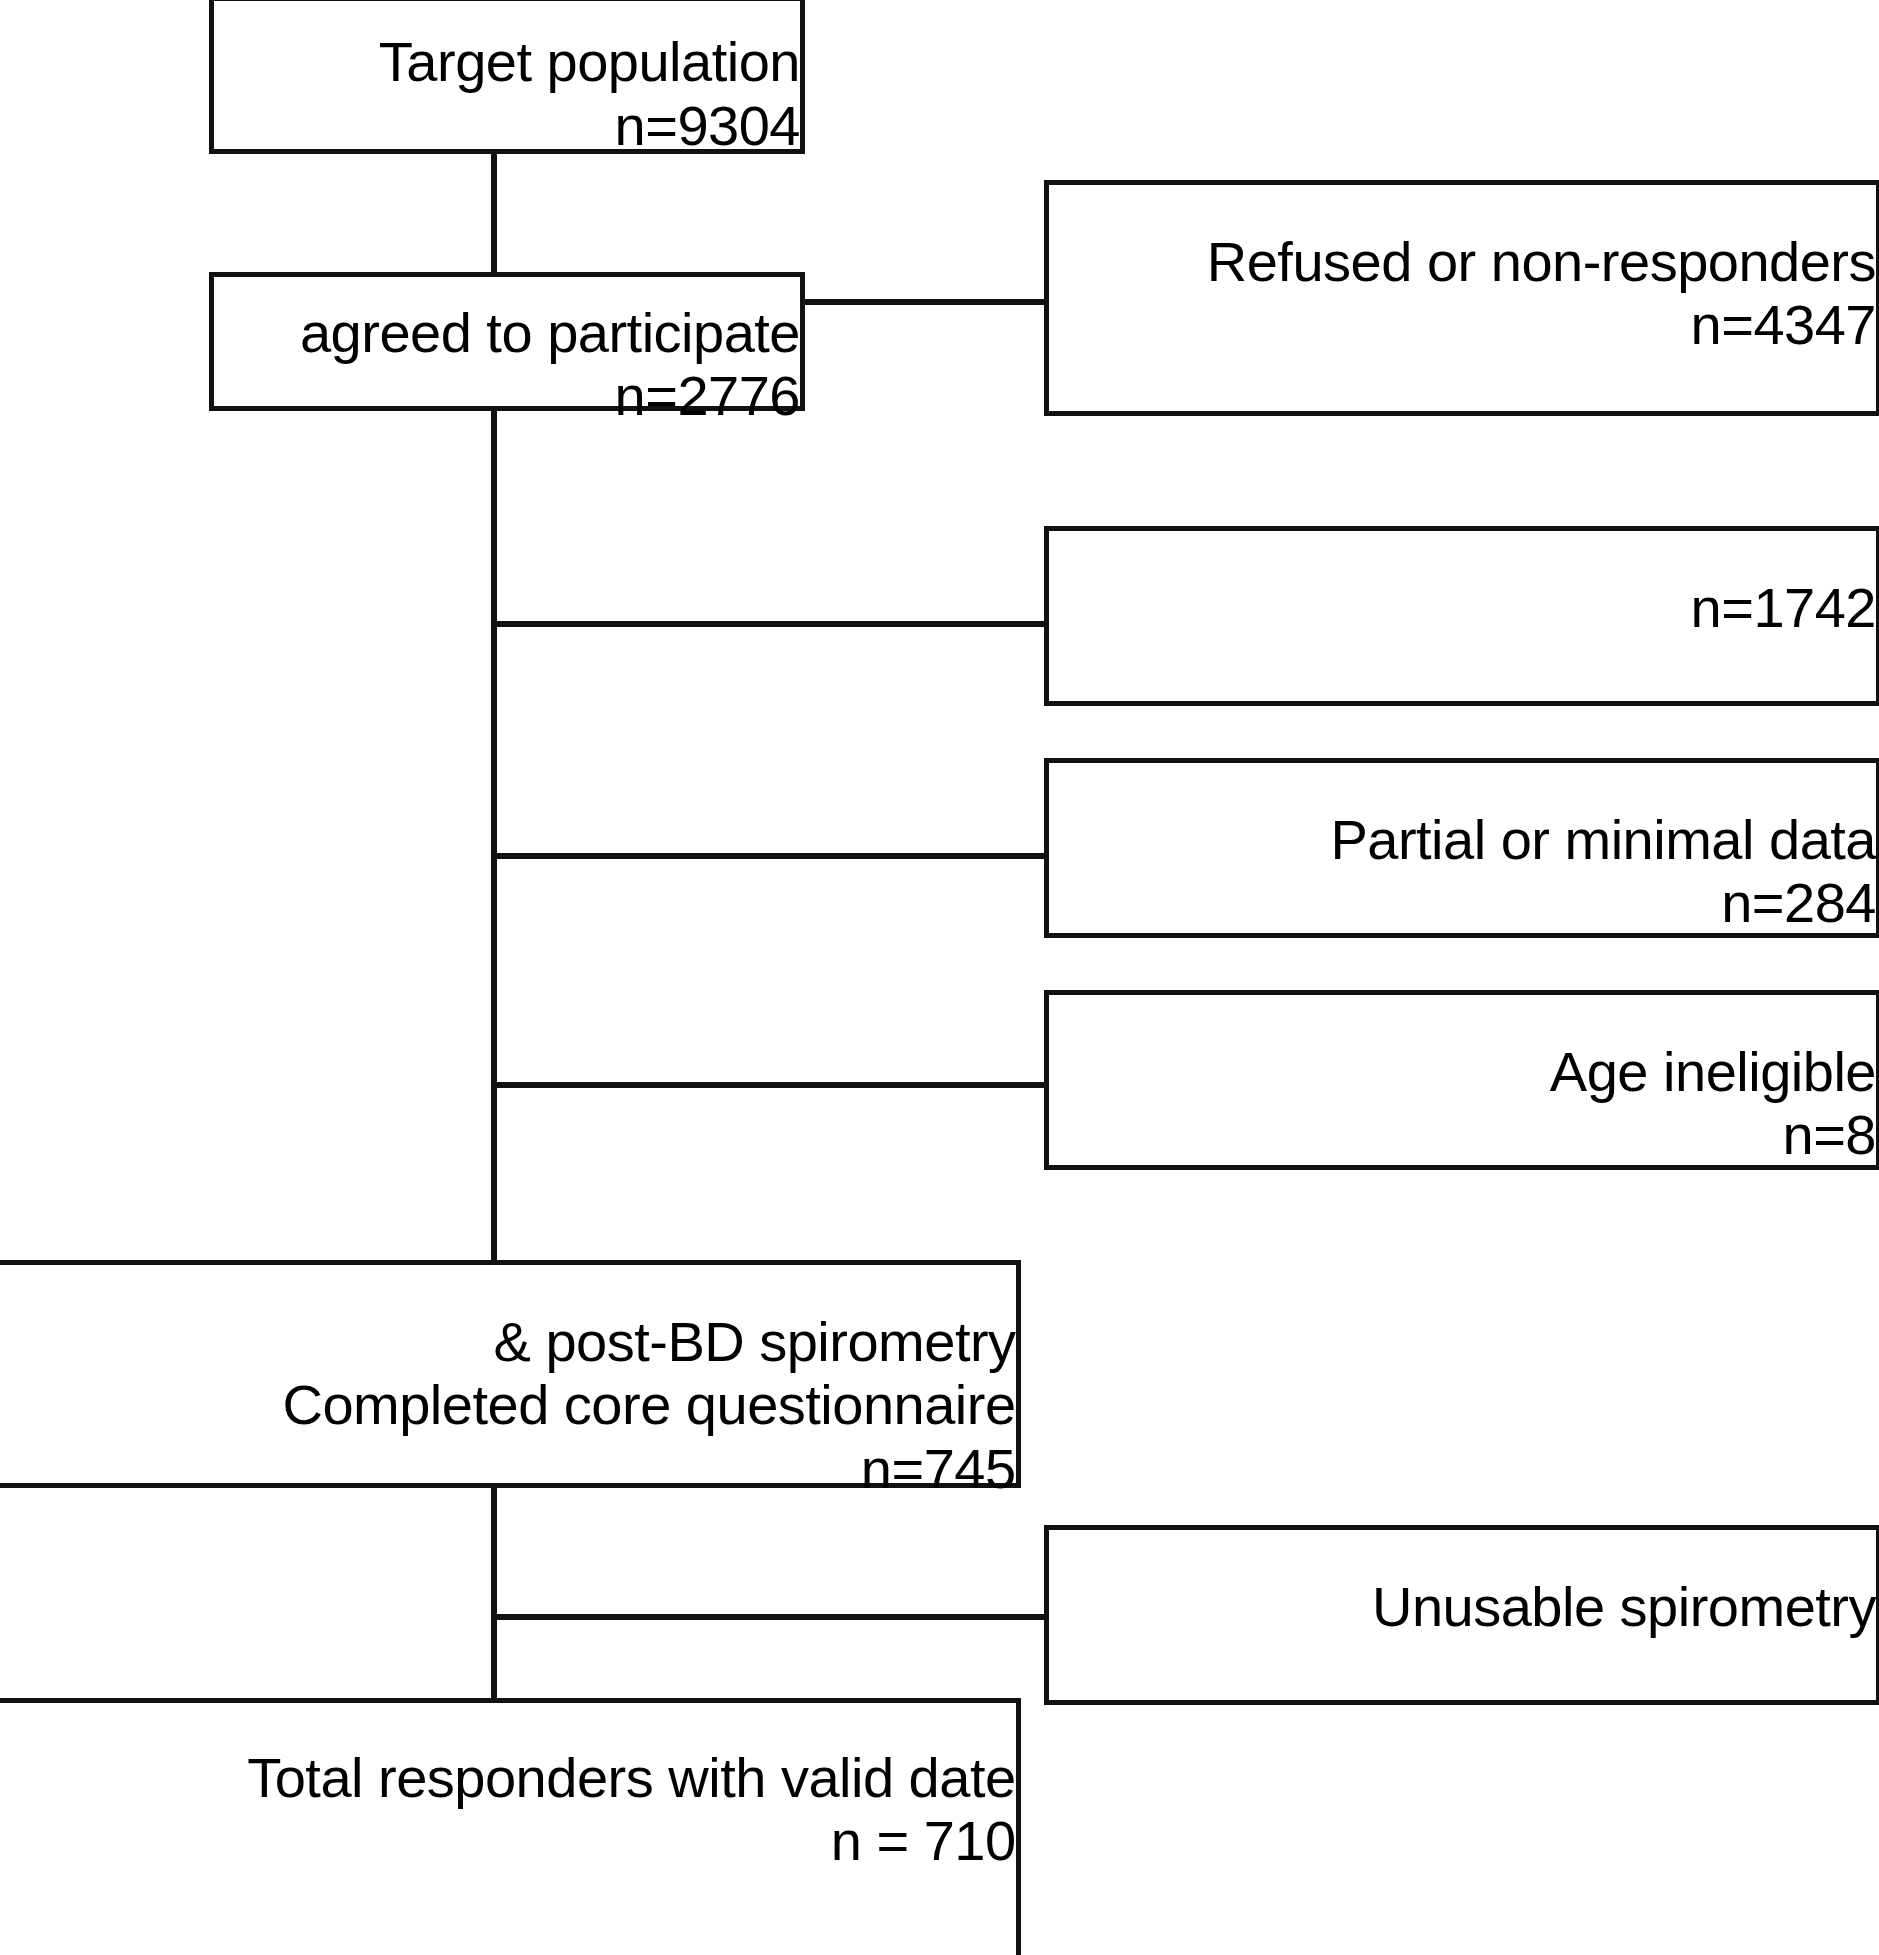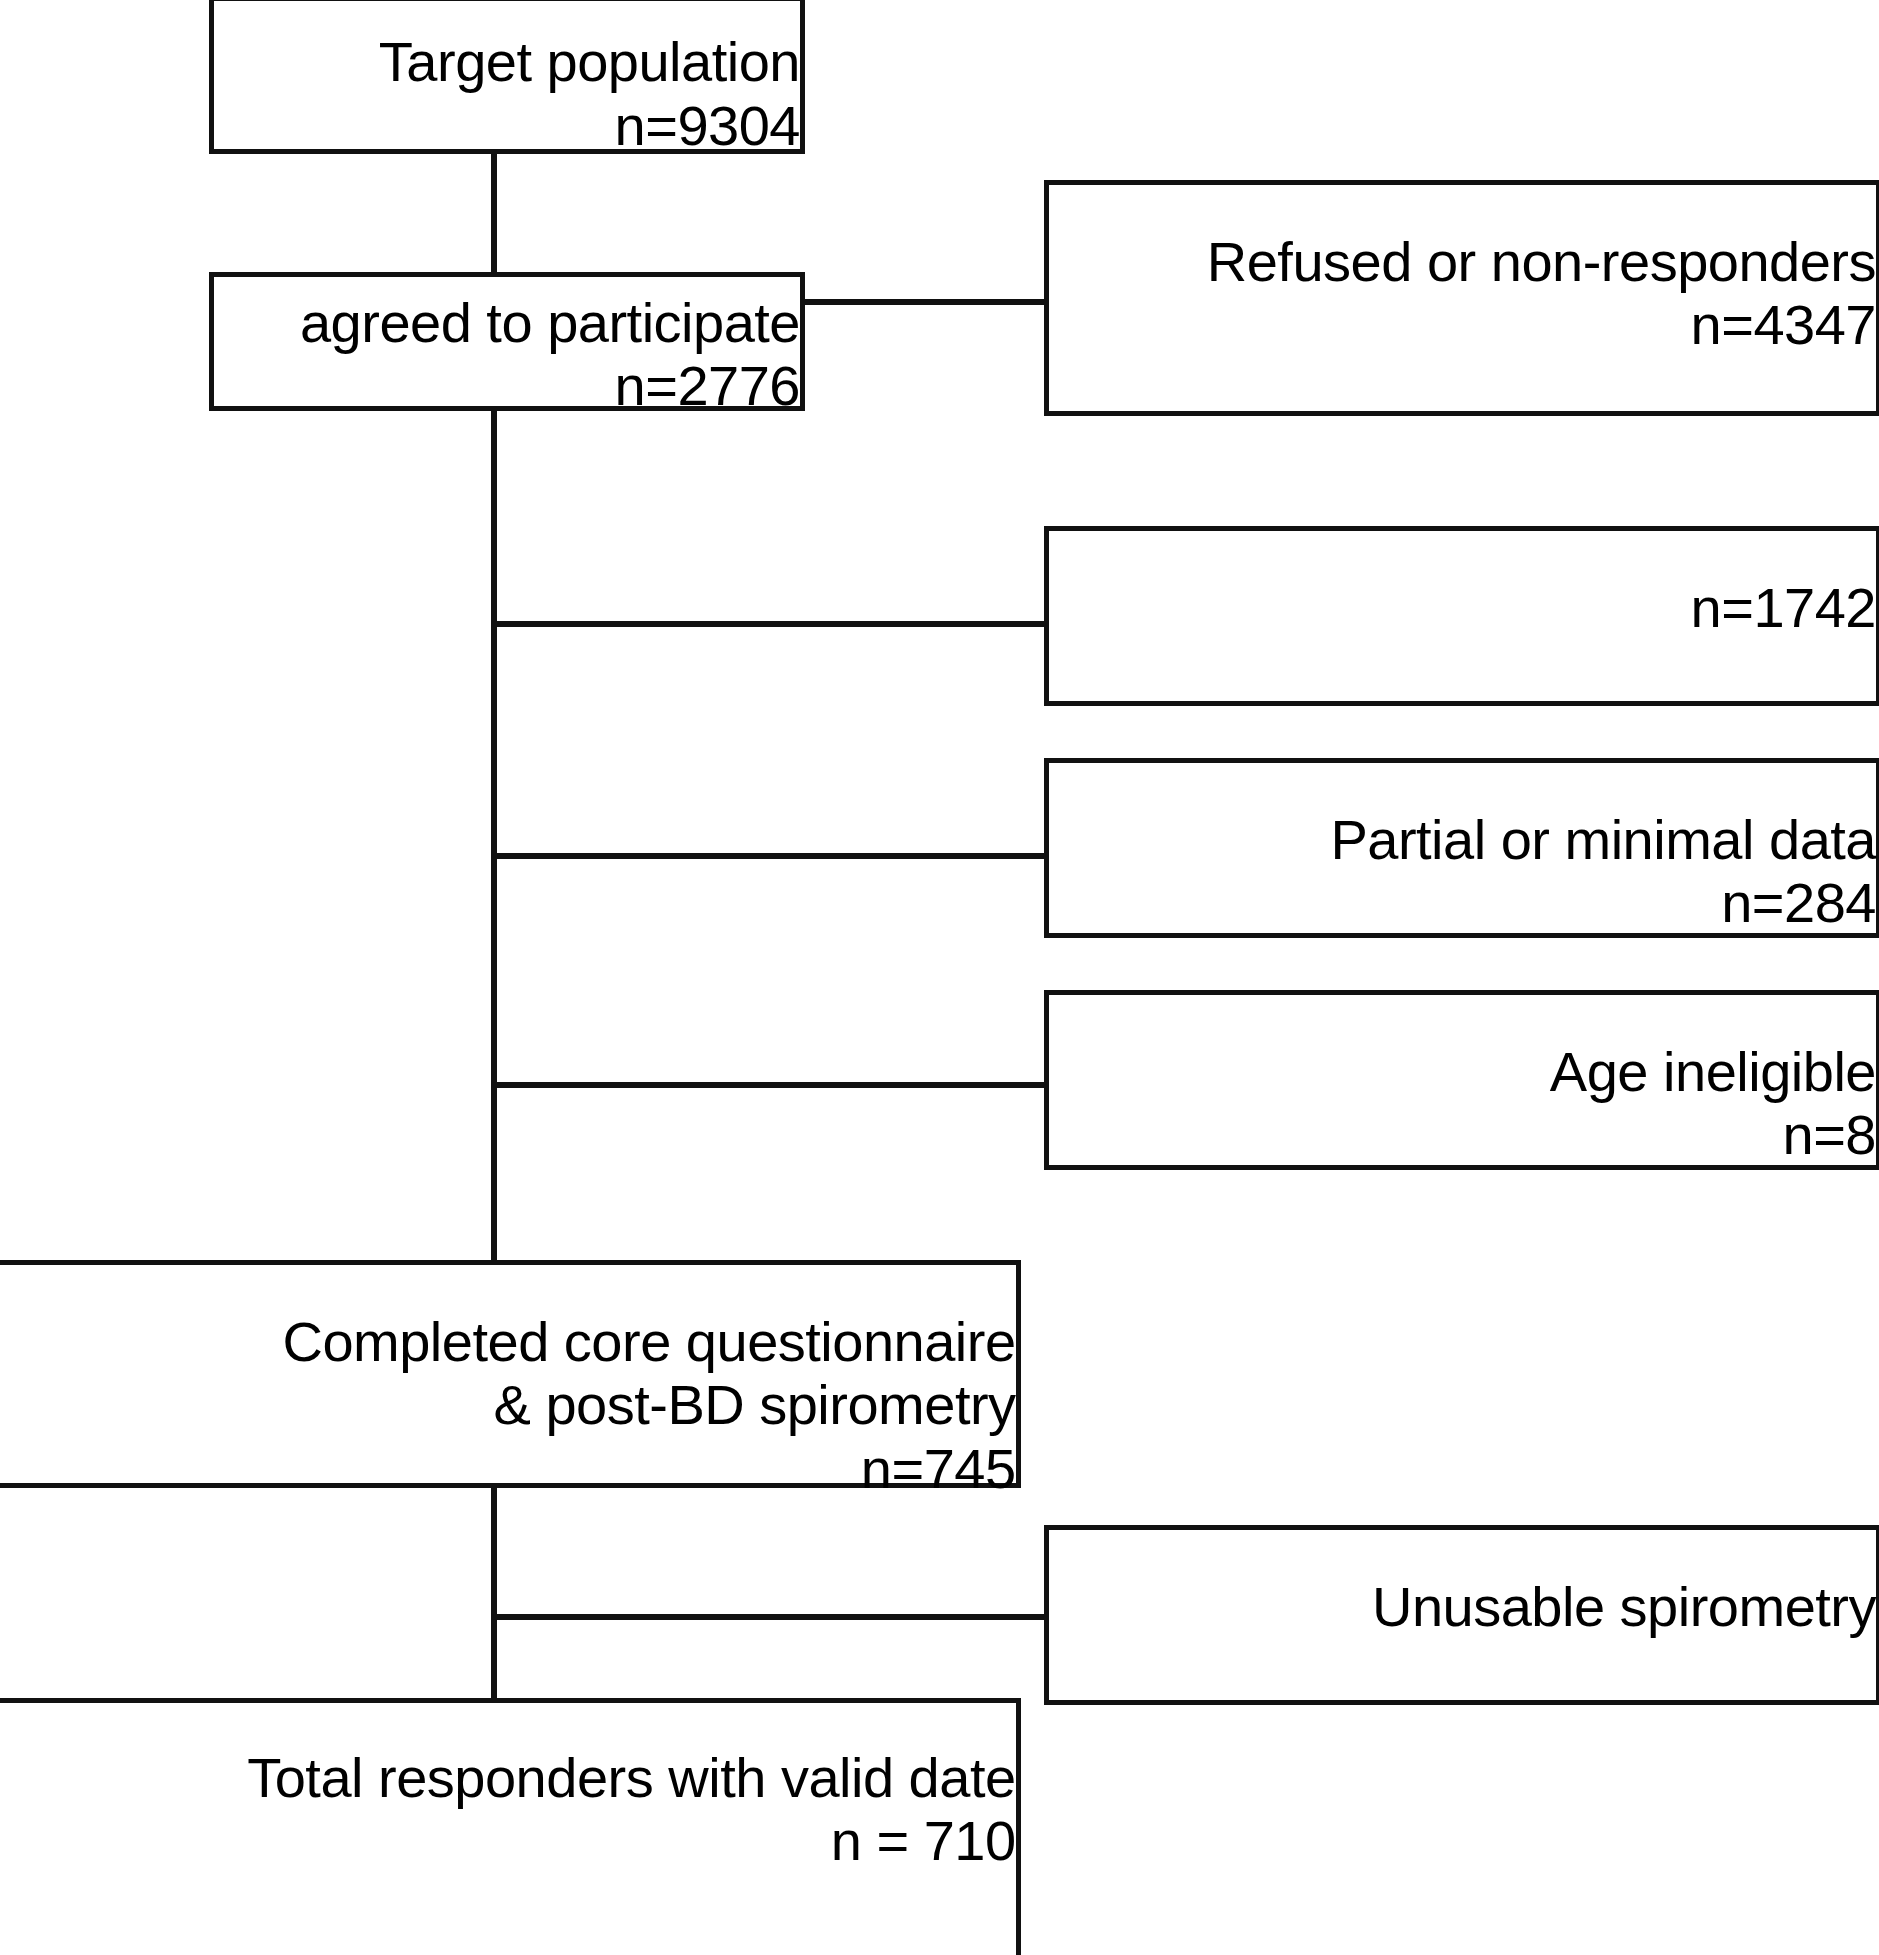--- a/index.html
+++ b/index.html
@@ -34,21 +34,21 @@
     letter-spacing: -0.5px;
     white-space: nowrap;
     color: #000000;
   }
   .node-text .ln {
     display: block;
   }
   
   .tv-top   { top: 16px; margin-top: 29px; }
   .tv-mid   { top: 29px; }
-  .tv-upper { top: 14px; }
+  .tv-upper { top: 24px; }
 
   .connector {
     position: absolute;
     background: #111111;
     z-index: 1;
   }
   .v { width: 6.3px; }
   .h { height: 6.3px; }
 </style>
 </head>
@@ -108,22 +108,22 @@
 
   <div class="node" style="left:1044px; top:990px; width:837px; height:180px;">
     <div class="node-text tv-top">
       <span class="ln">Age ineligible</span>
       <span class="ln">n=8</span>
     </div>
   </div>
 
   <div class="node" style="left:-5.4px; top:1260px; width:1026px; height:228px;">
     <div class="node-text tv-top">
+      <span class="ln">&amp; post-BD spirometry</span>
       <span class="ln">Completed core questionnaire</span>
-      <span class="ln">&amp; post-BD spirometry</span>
       <span class="ln">n=745</span>
     </div>
   </div>
 
   <div class="node" style="left:1044px; top:1525px; width:837px; height:180px;">
     <div class="node-text tv-top">
       <span class="ln">Unusable spirometry</span>
     </div>
   </div>
 

